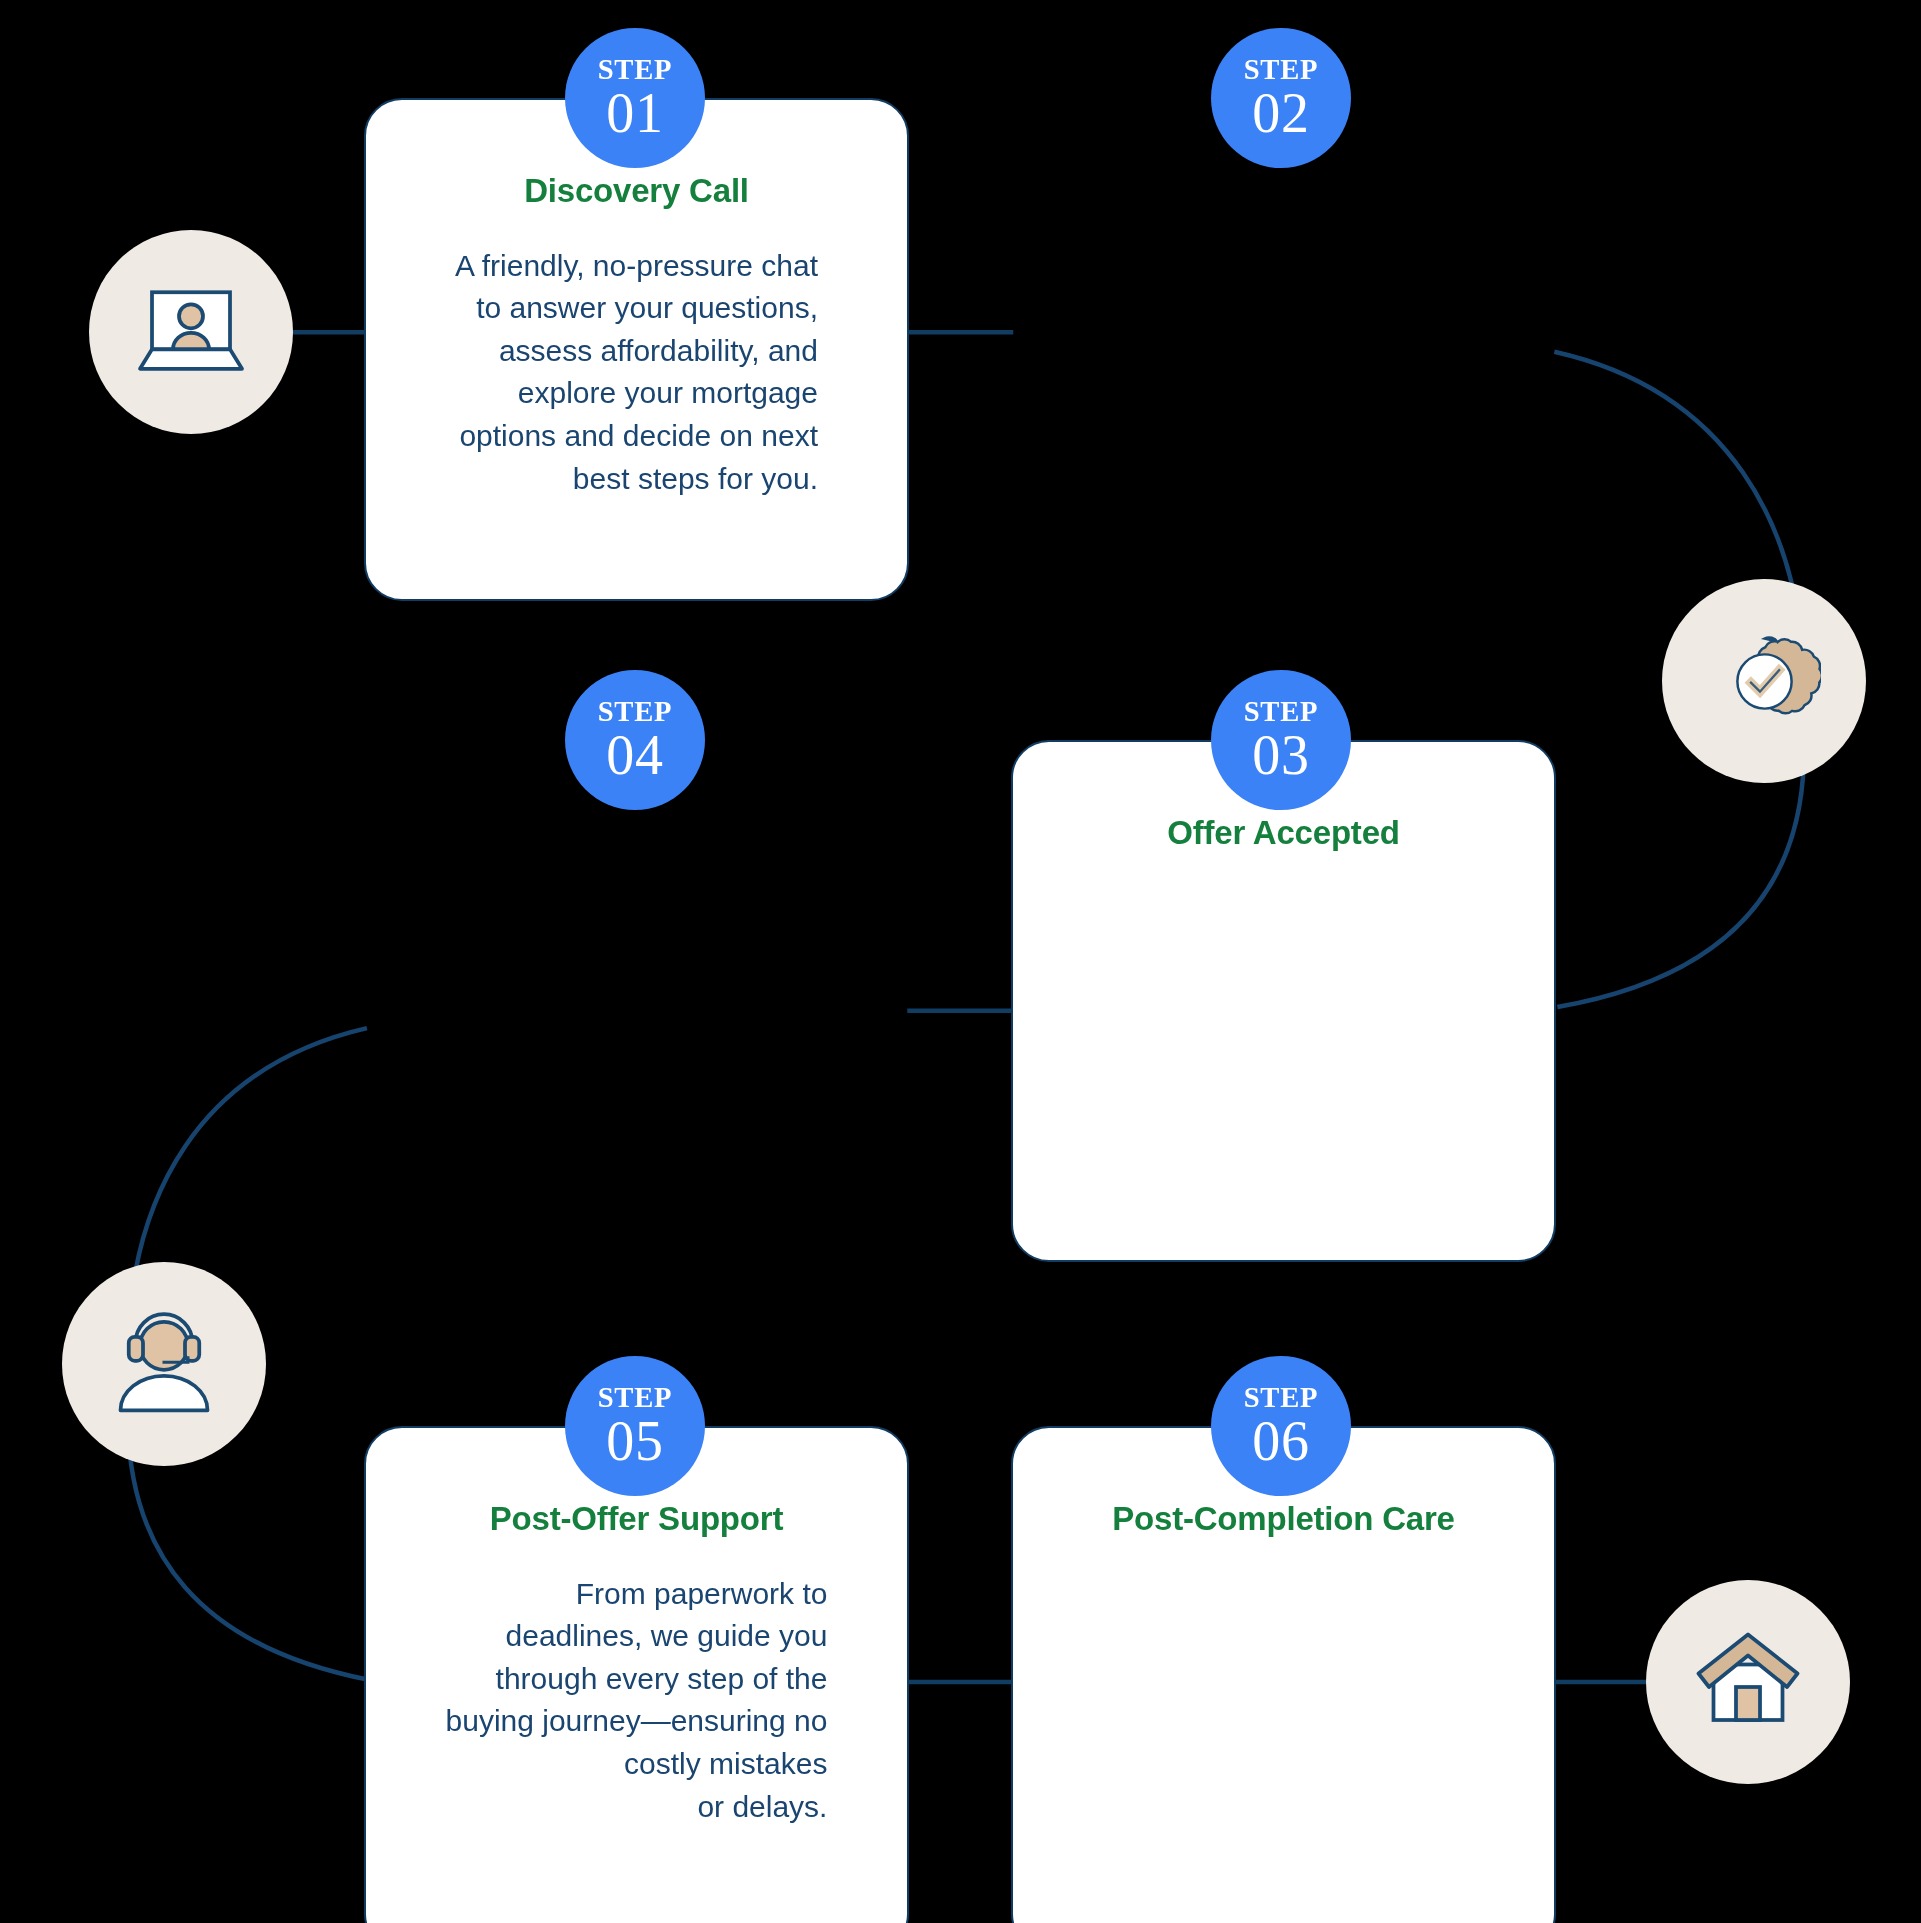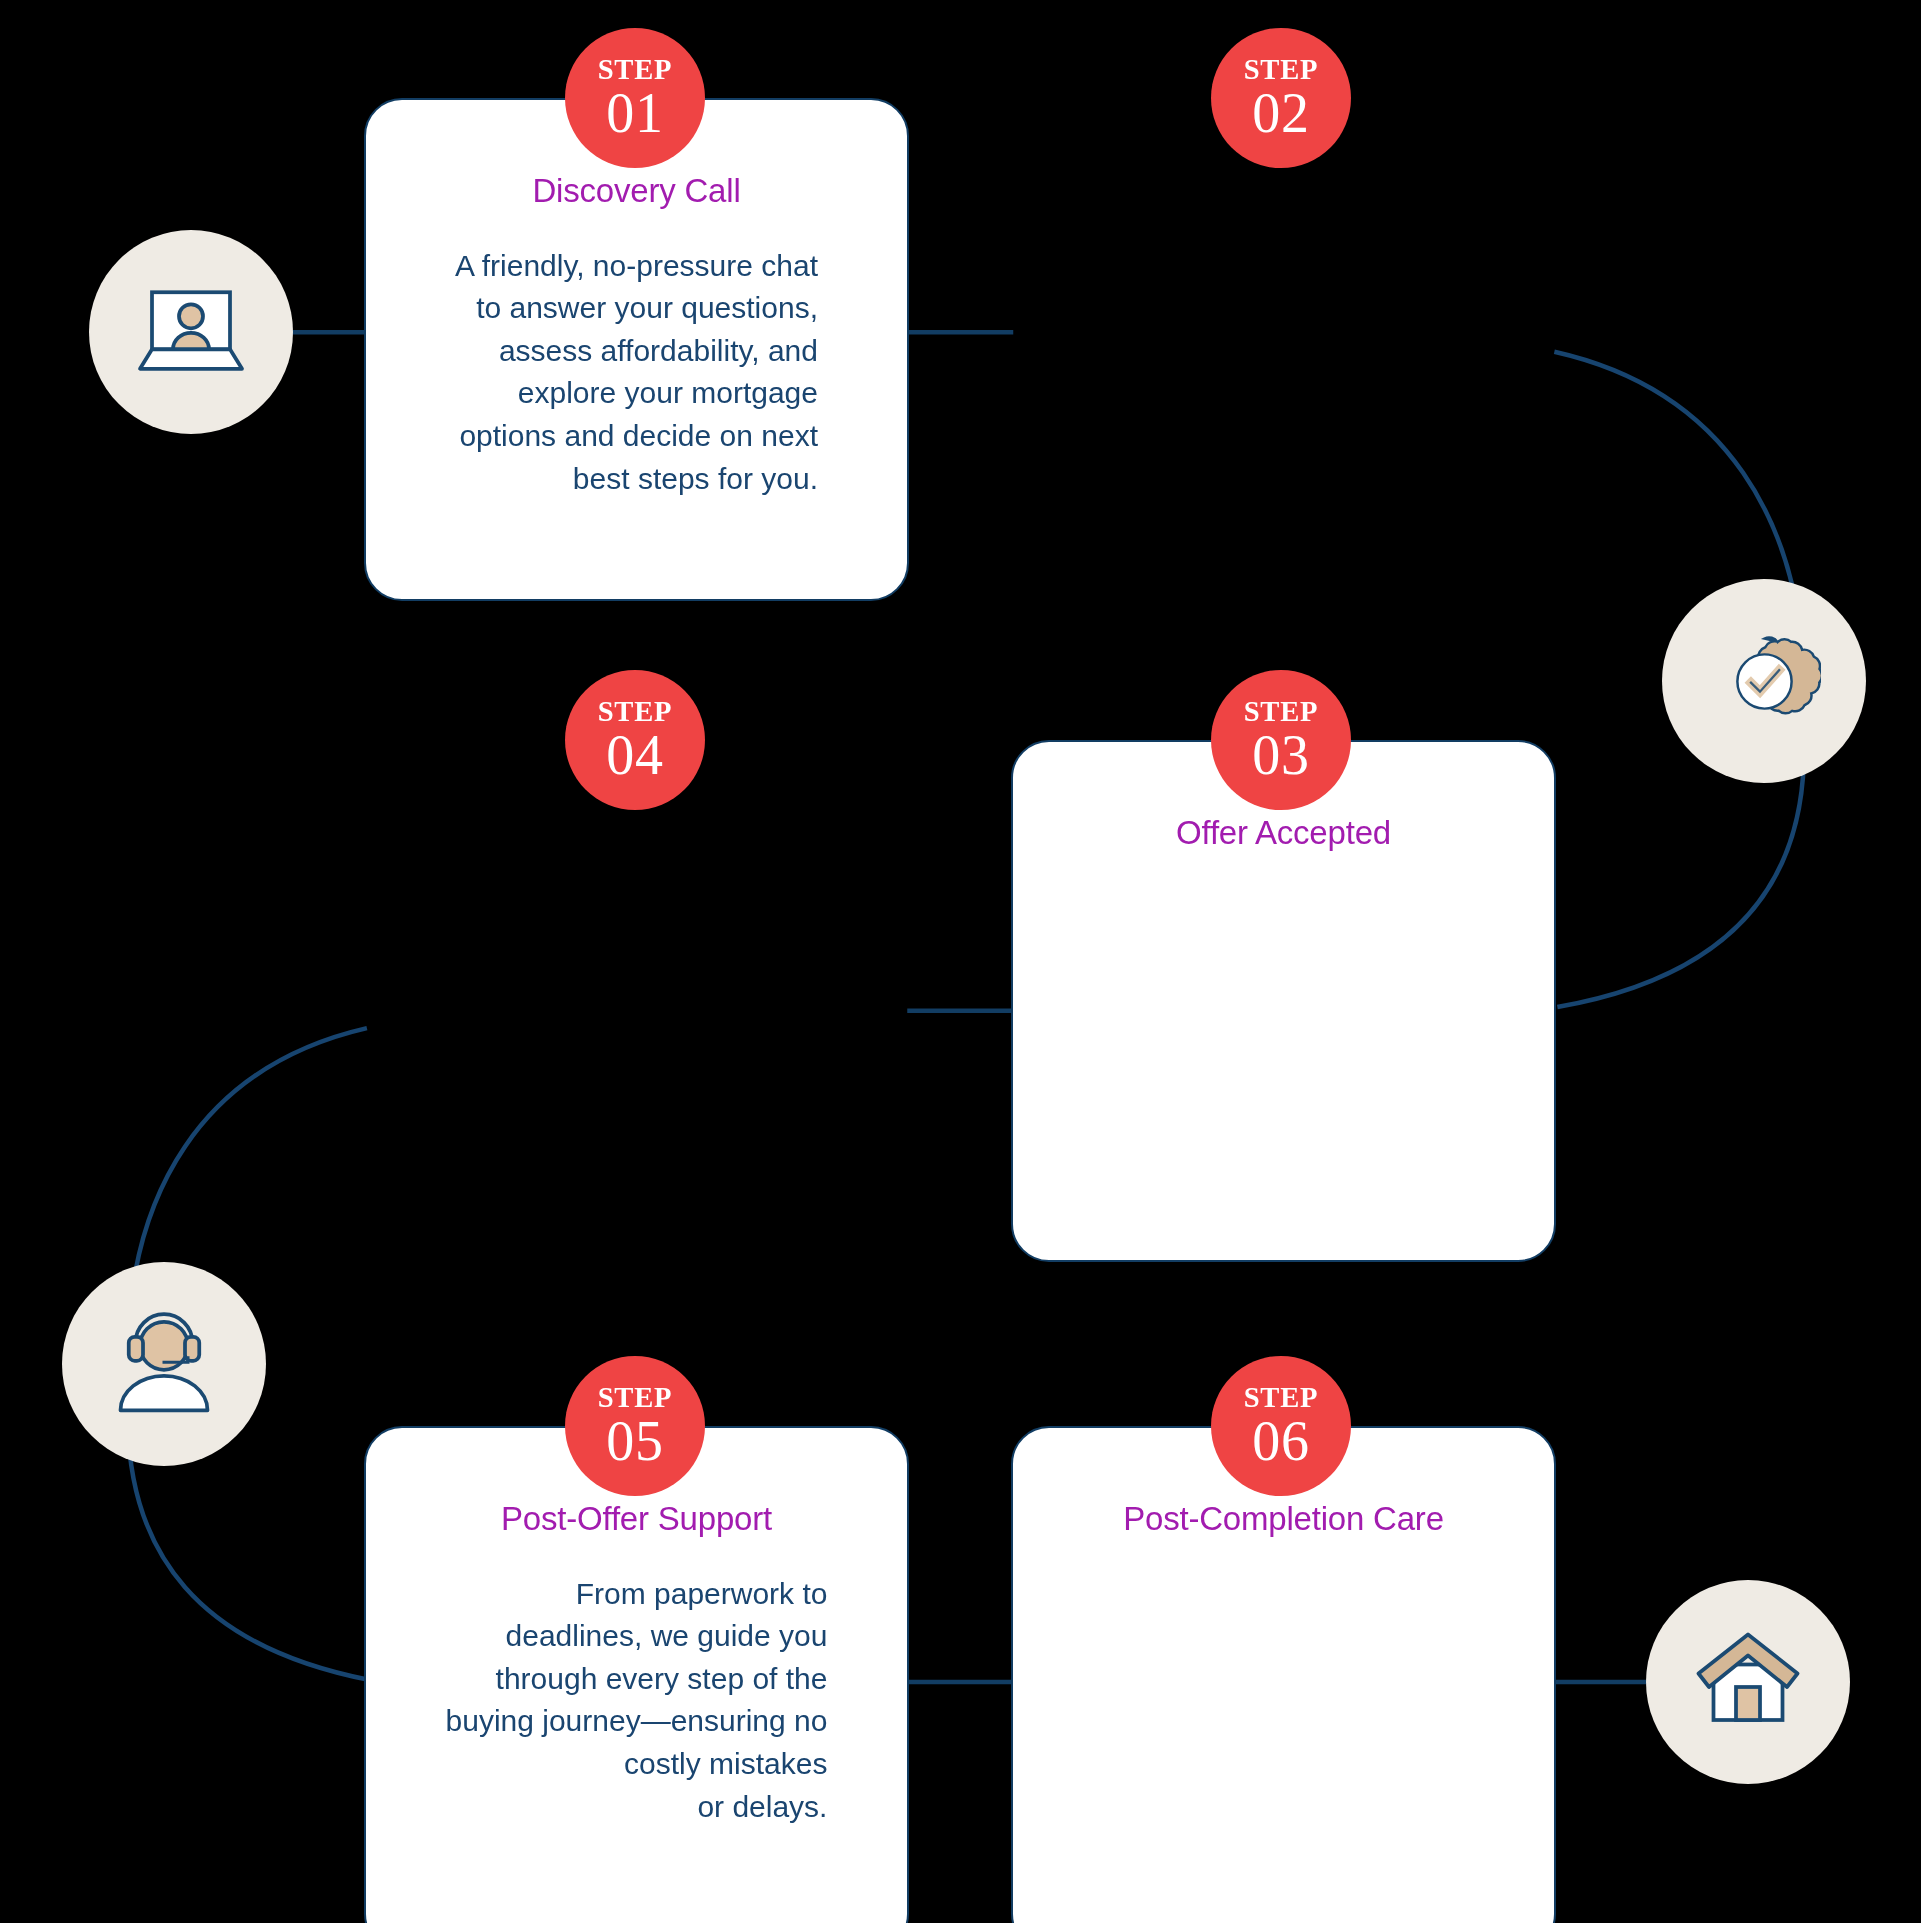--- a/index.html
+++ b/index.html
@@ -27,35 +27,35 @@
     position:absolute;z-index:3;
     width:545px;
     background:#FFFFFF;
     border:2.3px solid #123D63;
     border-radius:38px;
     box-sizing:border-box;
     display:flex;flex-direction:column;align-items:center;
     padding:72px 41px 30px 41px;
   }
   .card-title{
-    font-size:33px;font-weight:normal;color:#a21caf;
+    font-size:33px;font-weight:bold;color:#15803d;
     letter-spacing:-0.2px;
     text-align:center;margin:0 0 25.6px 0;line-height:1.18;
   }
   .card-body{
     font-size:30px;color:#1A4570;font-weight:400;
     text-align:right;line-height:1.42;margin:8px;
     white-space:pre-line;
   }
 
   
   .step-badge{
     position:absolute;z-index:4;
     width:140px;height:140px;border-radius:50%;
-    background:#ef4444;
+    background:#3b82f6;
     display:flex;flex-direction:column;align-items:center;justify-content:center;
     color:#FFFFFF;
     font-family:"Liberation Serif", serif;
   }
   .step-word{
     font-size:28.6px;font-weight:bold;letter-spacing:0.8px;line-height:1;
     margin-bottom:1.5px;
   }
   .step-num{
     font-size:56px;font-weight:normal;line-height:0.98;letter-spacing:0.8px;

